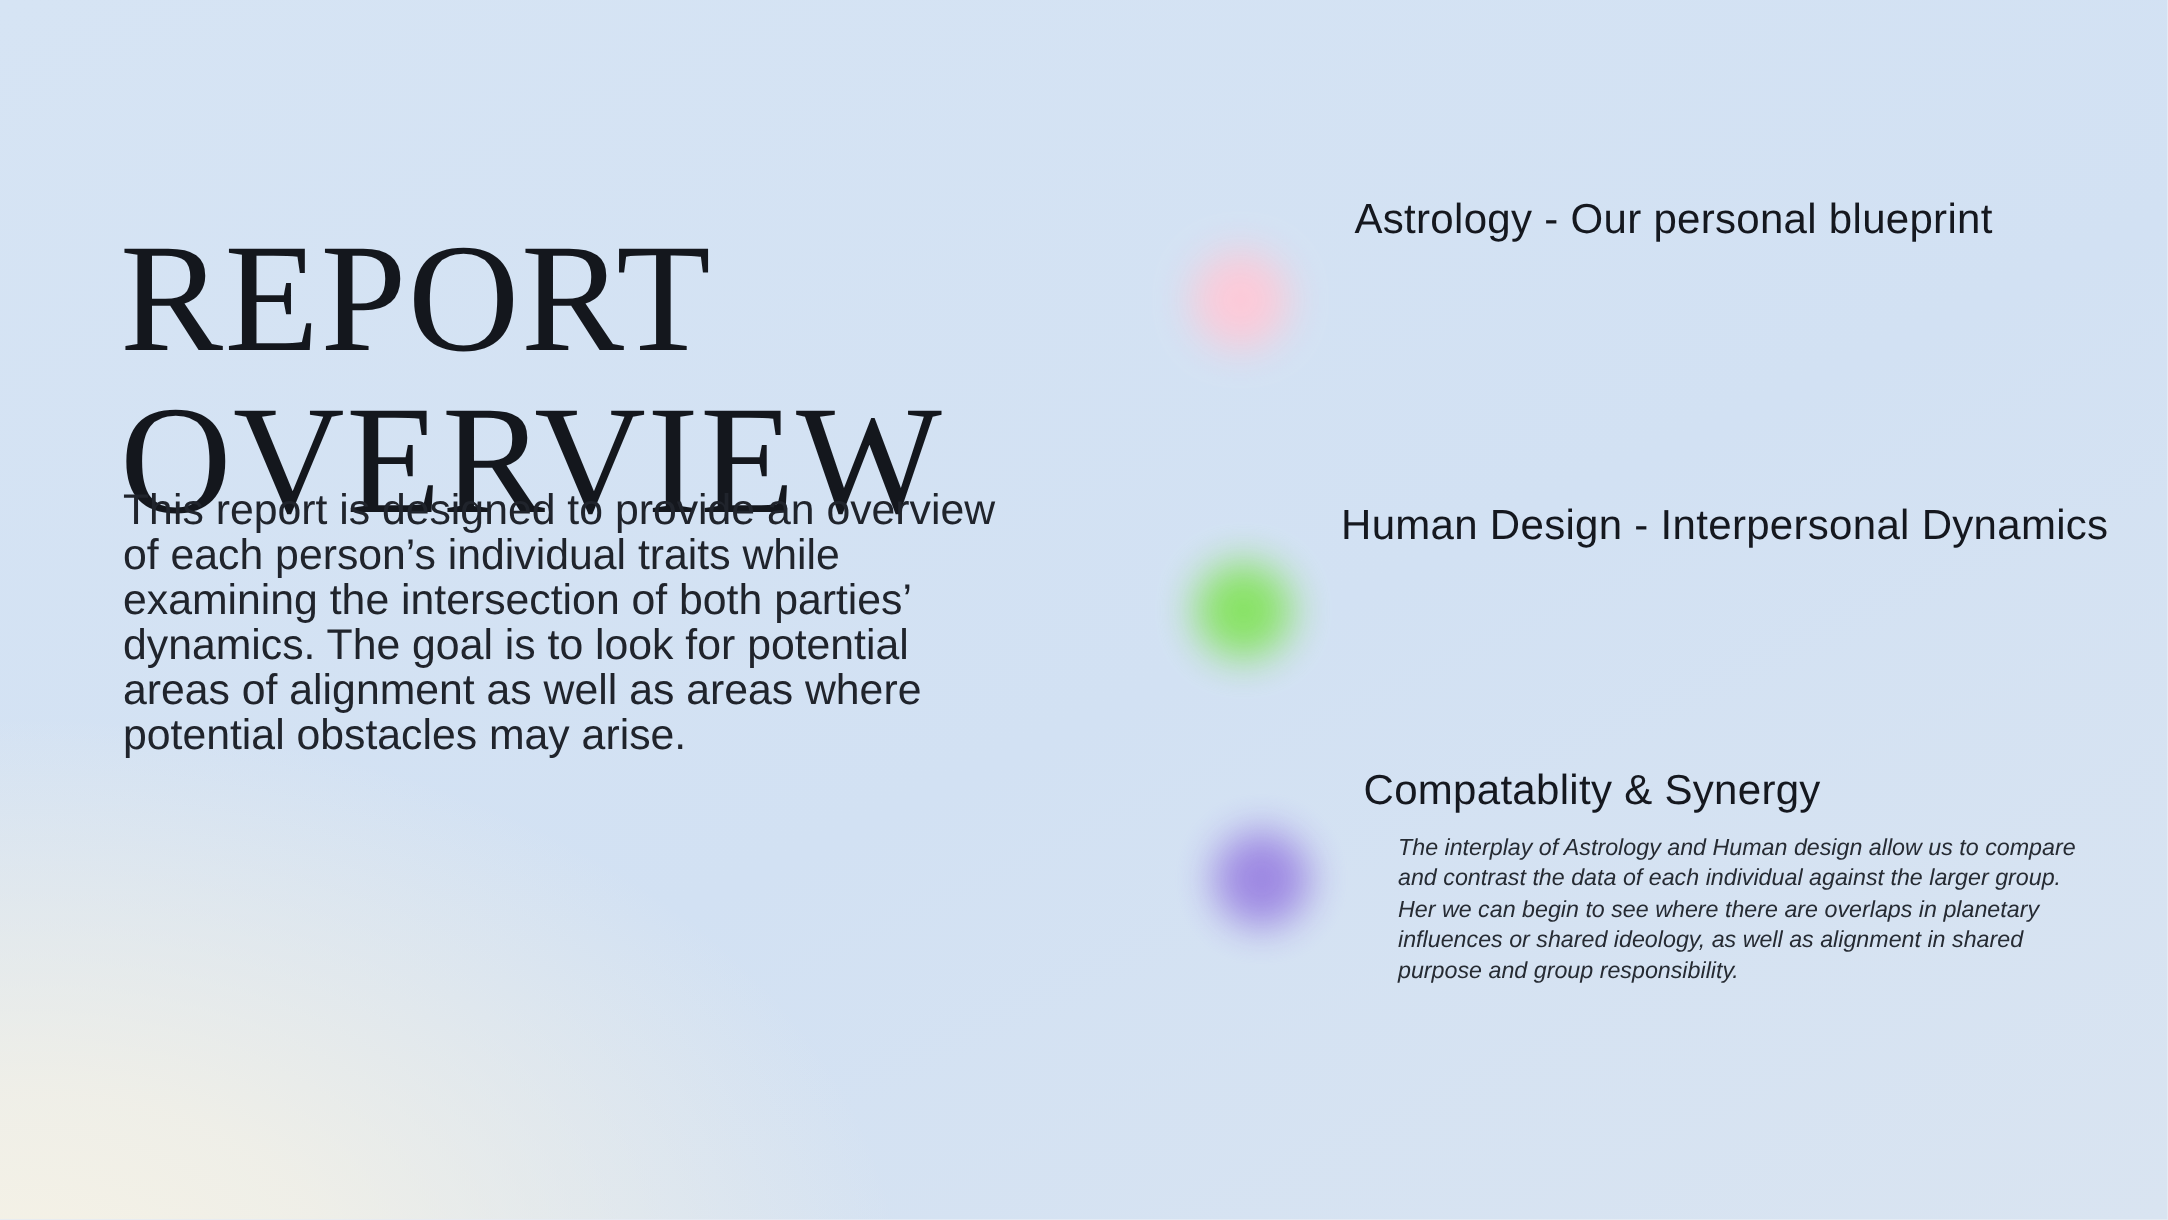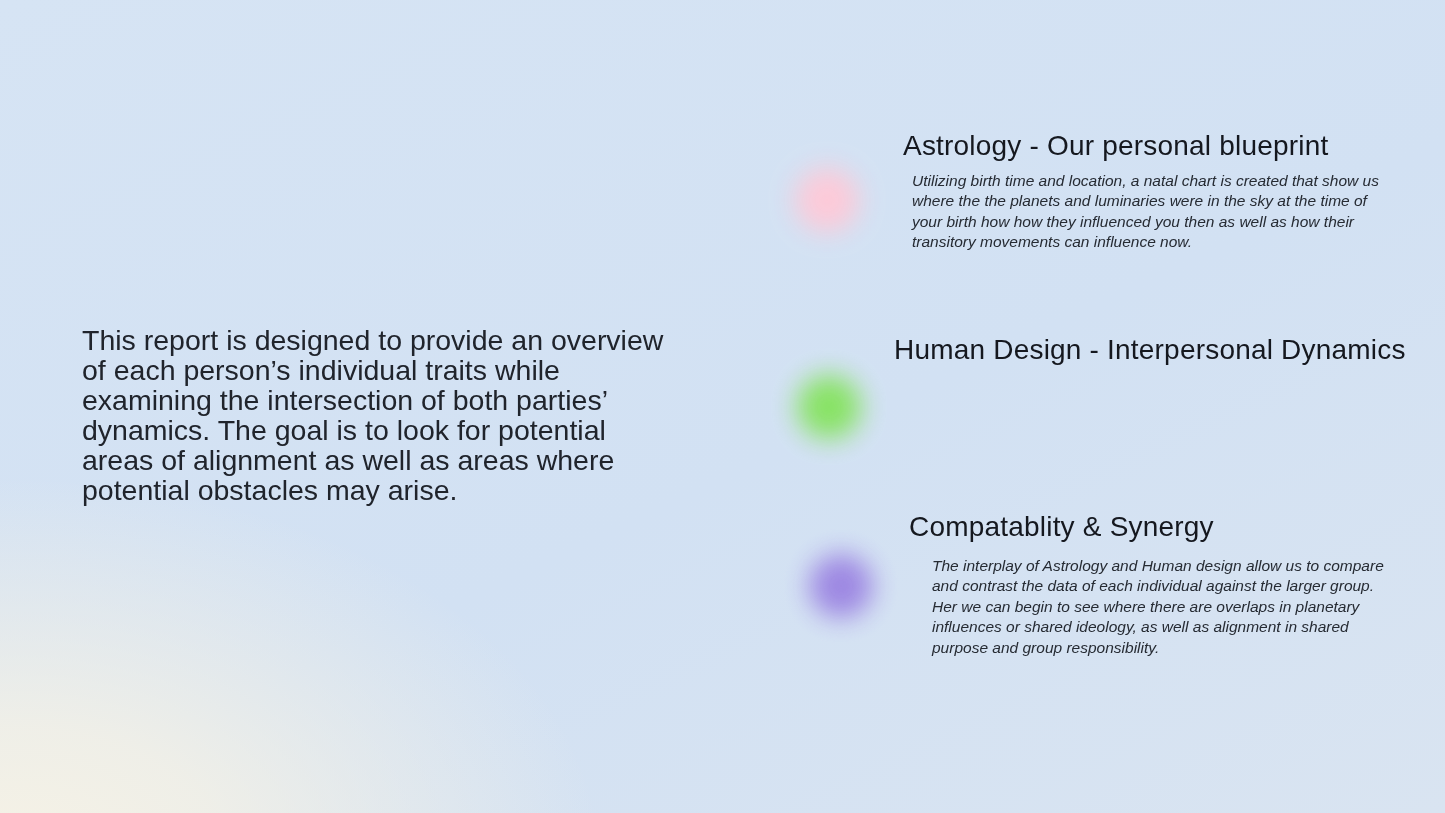--- a/index.html
+++ b/index.html
@@ -50,27 +50,30 @@
   .feature-compatability{left:780px;top:511px;width:665px;height:160px;}
   .feature-compatability .glow{left:29px;top:43px;}
   .feature-compatability h2{left:129px;top:0;}
   .feature-compatability p{left:141px;top:45px;width:458px;margin-left:11px;}
 </style>
 </head>
 <body>
 
 <div class="slide">
 
+  <h1 class="title">
+    <span>REPORT</span>
+    <span>OVERVIEW</span>
+  </h1>
 
   <p class="intro">This report is designed to provide an overview of each person’s individual traits while examining the intersection of both parties’ dynamics. The goal is to look for potential areas of alignment as well as areas where potential obstacles may arise.</p>
 
   <section class="feature feature-astrology">
     <div class="glow" style="background: rgb(255, 201, 215);"></div>
     <h2>Astrology - Our personal blueprint</h2>
-    <p>Utilizing birth time and location, a natal chart is created that show us where the the planets and luminaries were in the sky at the time of your birth how how they influenced you then as well as how their transitory movements can influence now.</p>
   </section>
 
   <section class="feature feature-human-design">
     <div class="glow" style="background: rgb(133, 227, 94);"></div>
     <h2>Human Design - Interpersonal Dynamics</h2>
   </section>
 
   <section class="feature feature-compatability">
     <div class="glow" style="background: rgb(155, 132, 226);"></div>
     <h2>Compatablity &amp; Synergy</h2>

